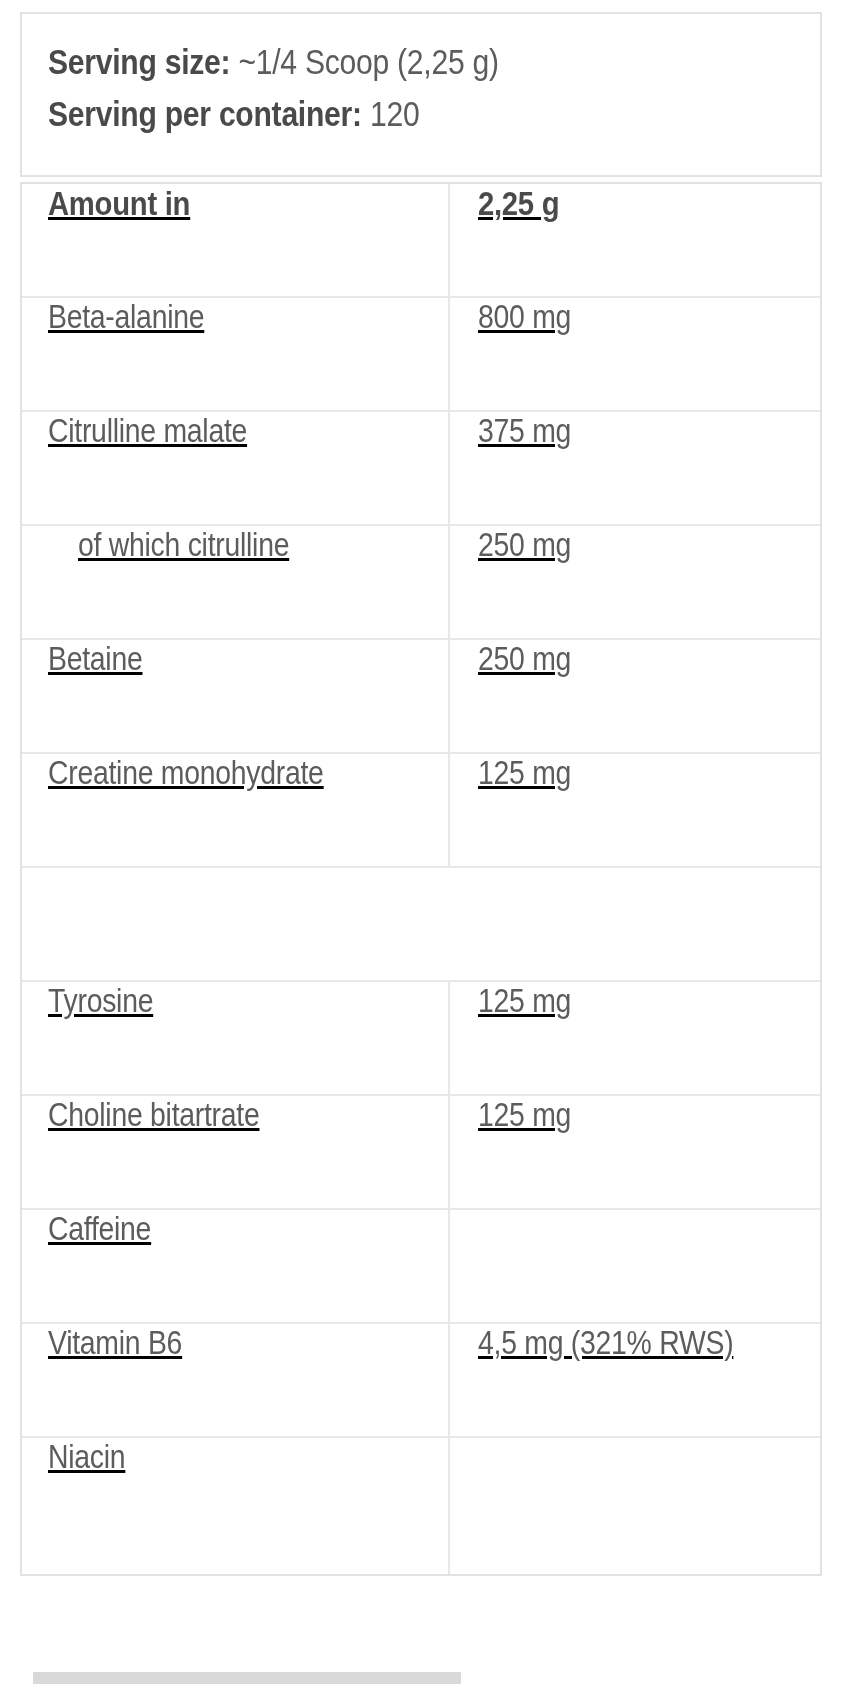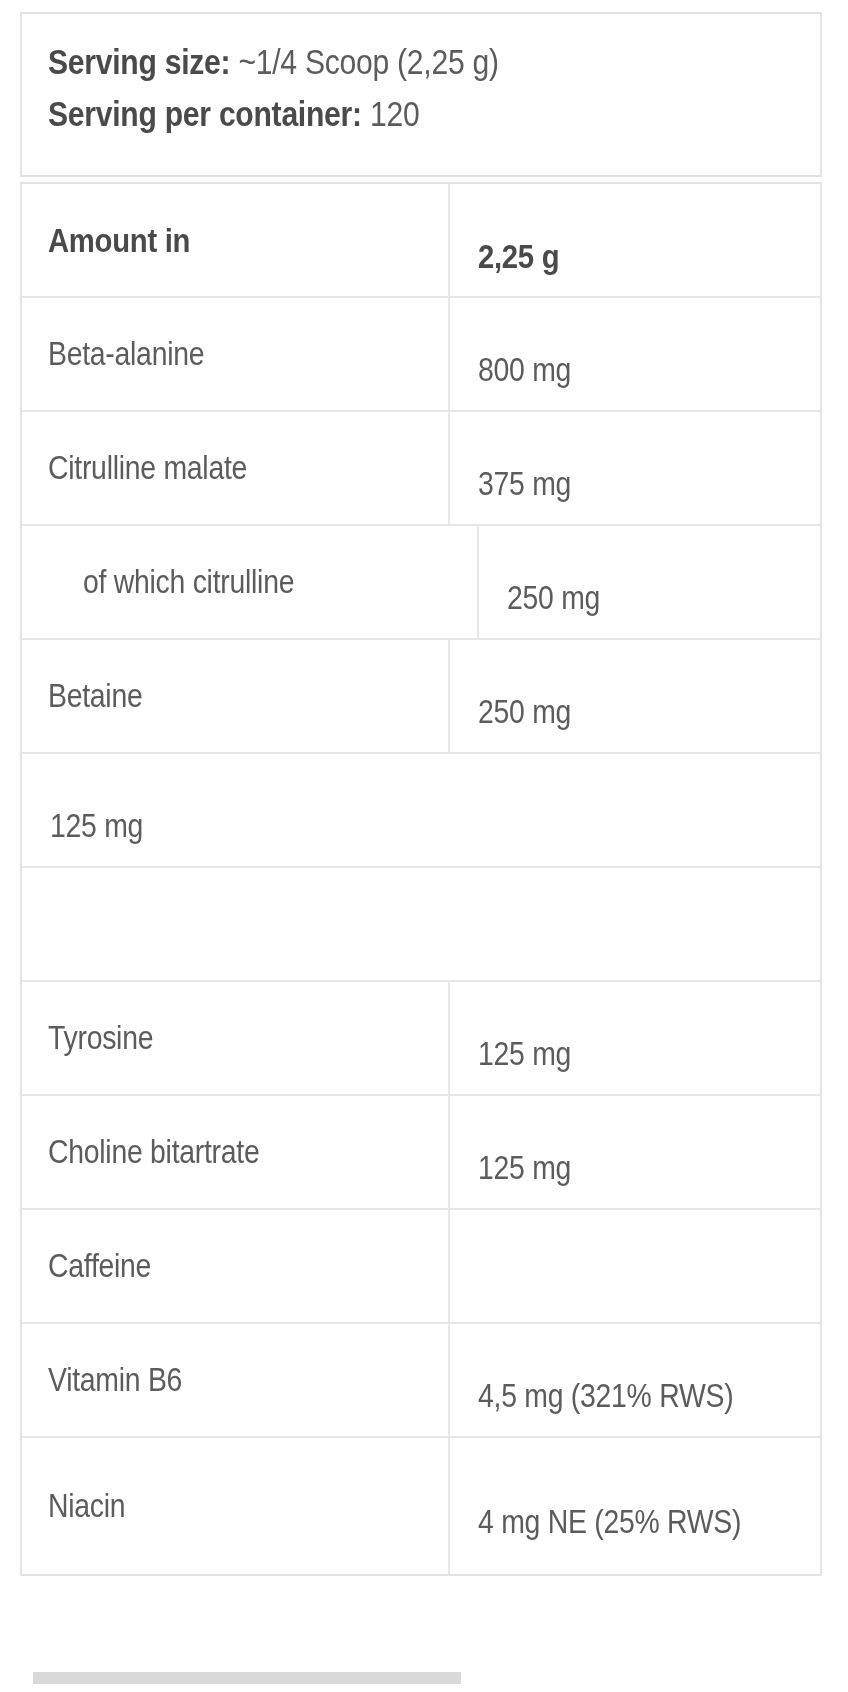--- a/index.html
+++ b/index.html
@@ -60,33 +60,33 @@
   .row {
     box-sizing: border-box;
     display: flex;
     height: 114px;
     border-bottom: 2px solid #e7e7e7;
   }
   .row:last-child { border-bottom: none; height: 136px; }
   .cell {
     box-sizing: border-box;
     display: flex;
-    align-items: center;
+    align-items: flex-start;
     font-size: 33px;
+    text-decoration: underline;
   }
   .cell.name {
     width: 428px;
     border-right: 2px solid #e7e7e7;
     padding-left: 26px;
   }
-  .cell.name.indent { padding-left: 32px; margin-left: 29px; }
+  .cell.name.indent { padding-left: 56px; }
   .cell.amount {
     flex: 1;
     padding-left: 28px;
-    margin-top: 32px;
   }
   .row.head .cell { font-size: 34px; }
 
   
   .bottom-strip {
     position: absolute;
     left: 33px;
     top: 1672px;
     width: 428px;
     height: 12px;
@@ -149,20 +149,23 @@
   <div class="row">
     <div class="cell name">
       <span class="txt r">Betaine</span>
     </div>
     <div class="cell amount">
       <span class="txt r">250 mg</span>
     </div>
   </div>
 
   <div class="row">
+    <div class="cell name">
+      <span class="txt r">Creatine monohydrate</span>
+    </div>
     <div class="cell amount">
       <span class="txt r">125 mg</span>
     </div>
   </div>
 
   <div class="row">
   </div>
 
   <div class="row">
     <div class="cell name">
@@ -195,21 +198,18 @@
     </div>
     <div class="cell amount">
       <span class="txt r">4,5 mg (321% RWS)</span>
     </div>
   </div>
 
   <div class="row">
     <div class="cell name">
       <span class="txt r">Niacin</span>
     </div>
-    <div class="cell amount">
-      <span class="txt r">4 mg NE (25% RWS)</span>
-    </div>
   </div>
 </div>
 
   <div class="bottom-strip"></div>
 
 </div>
 
 </body></html>

